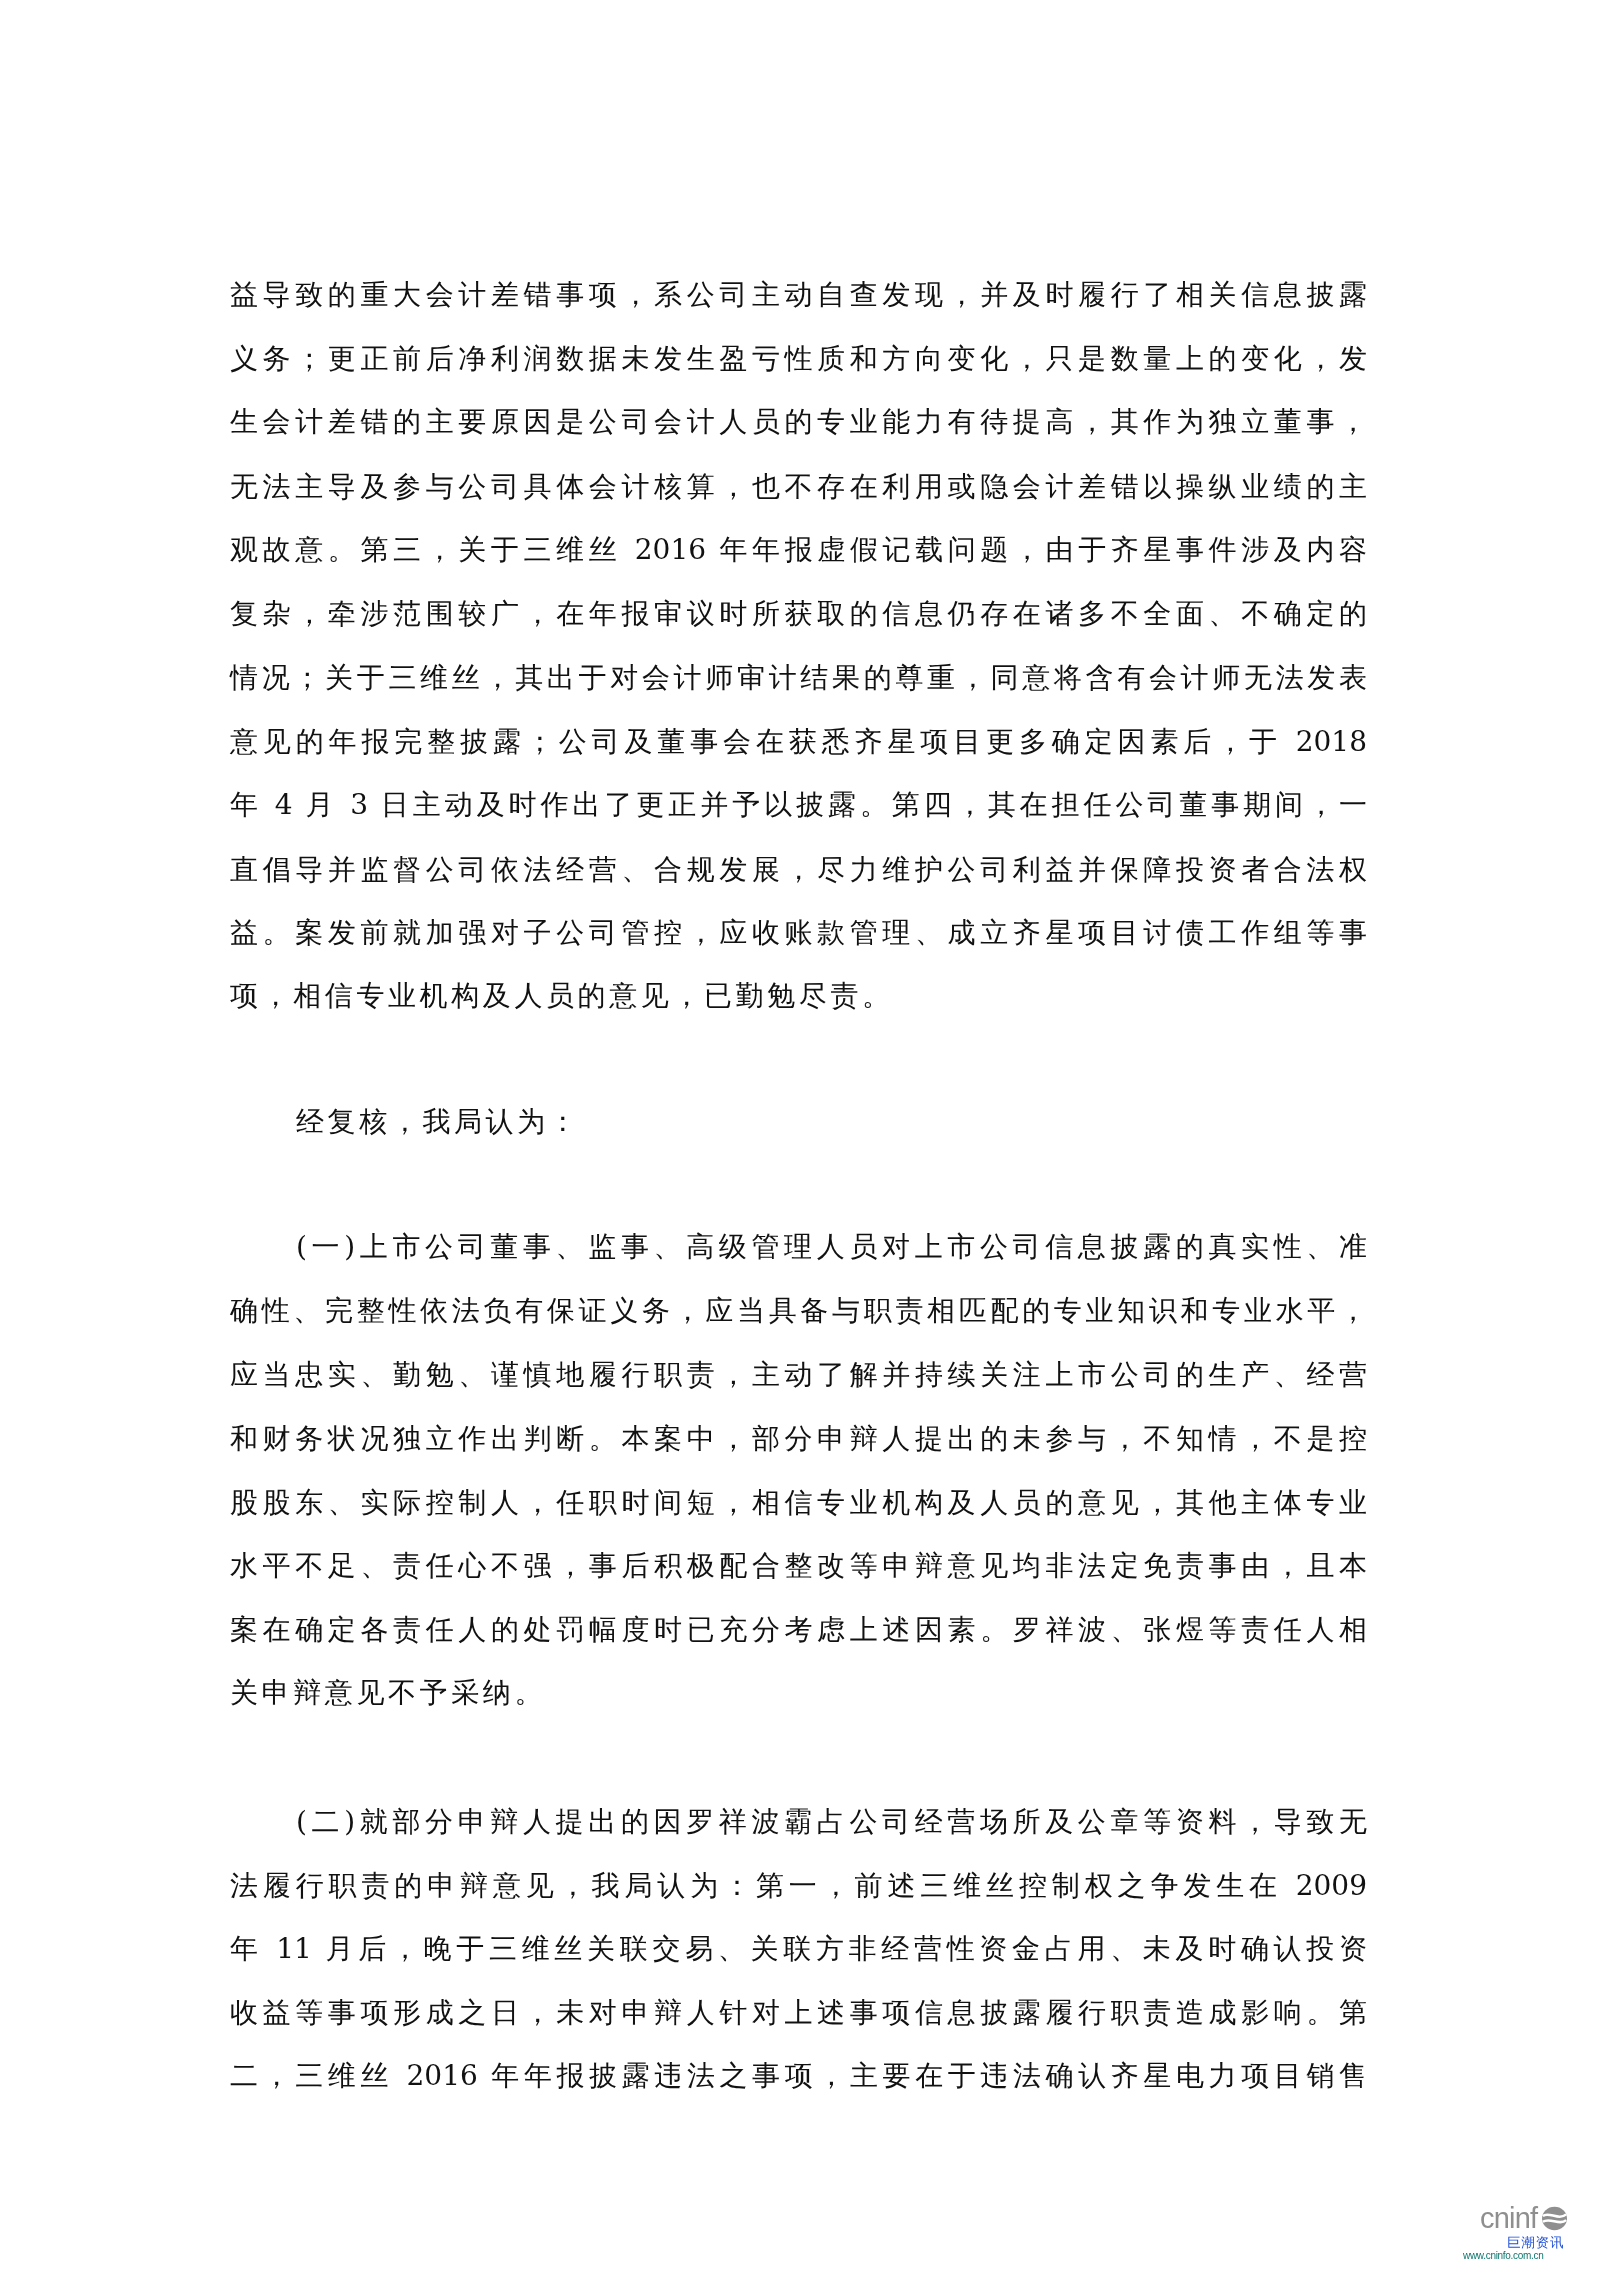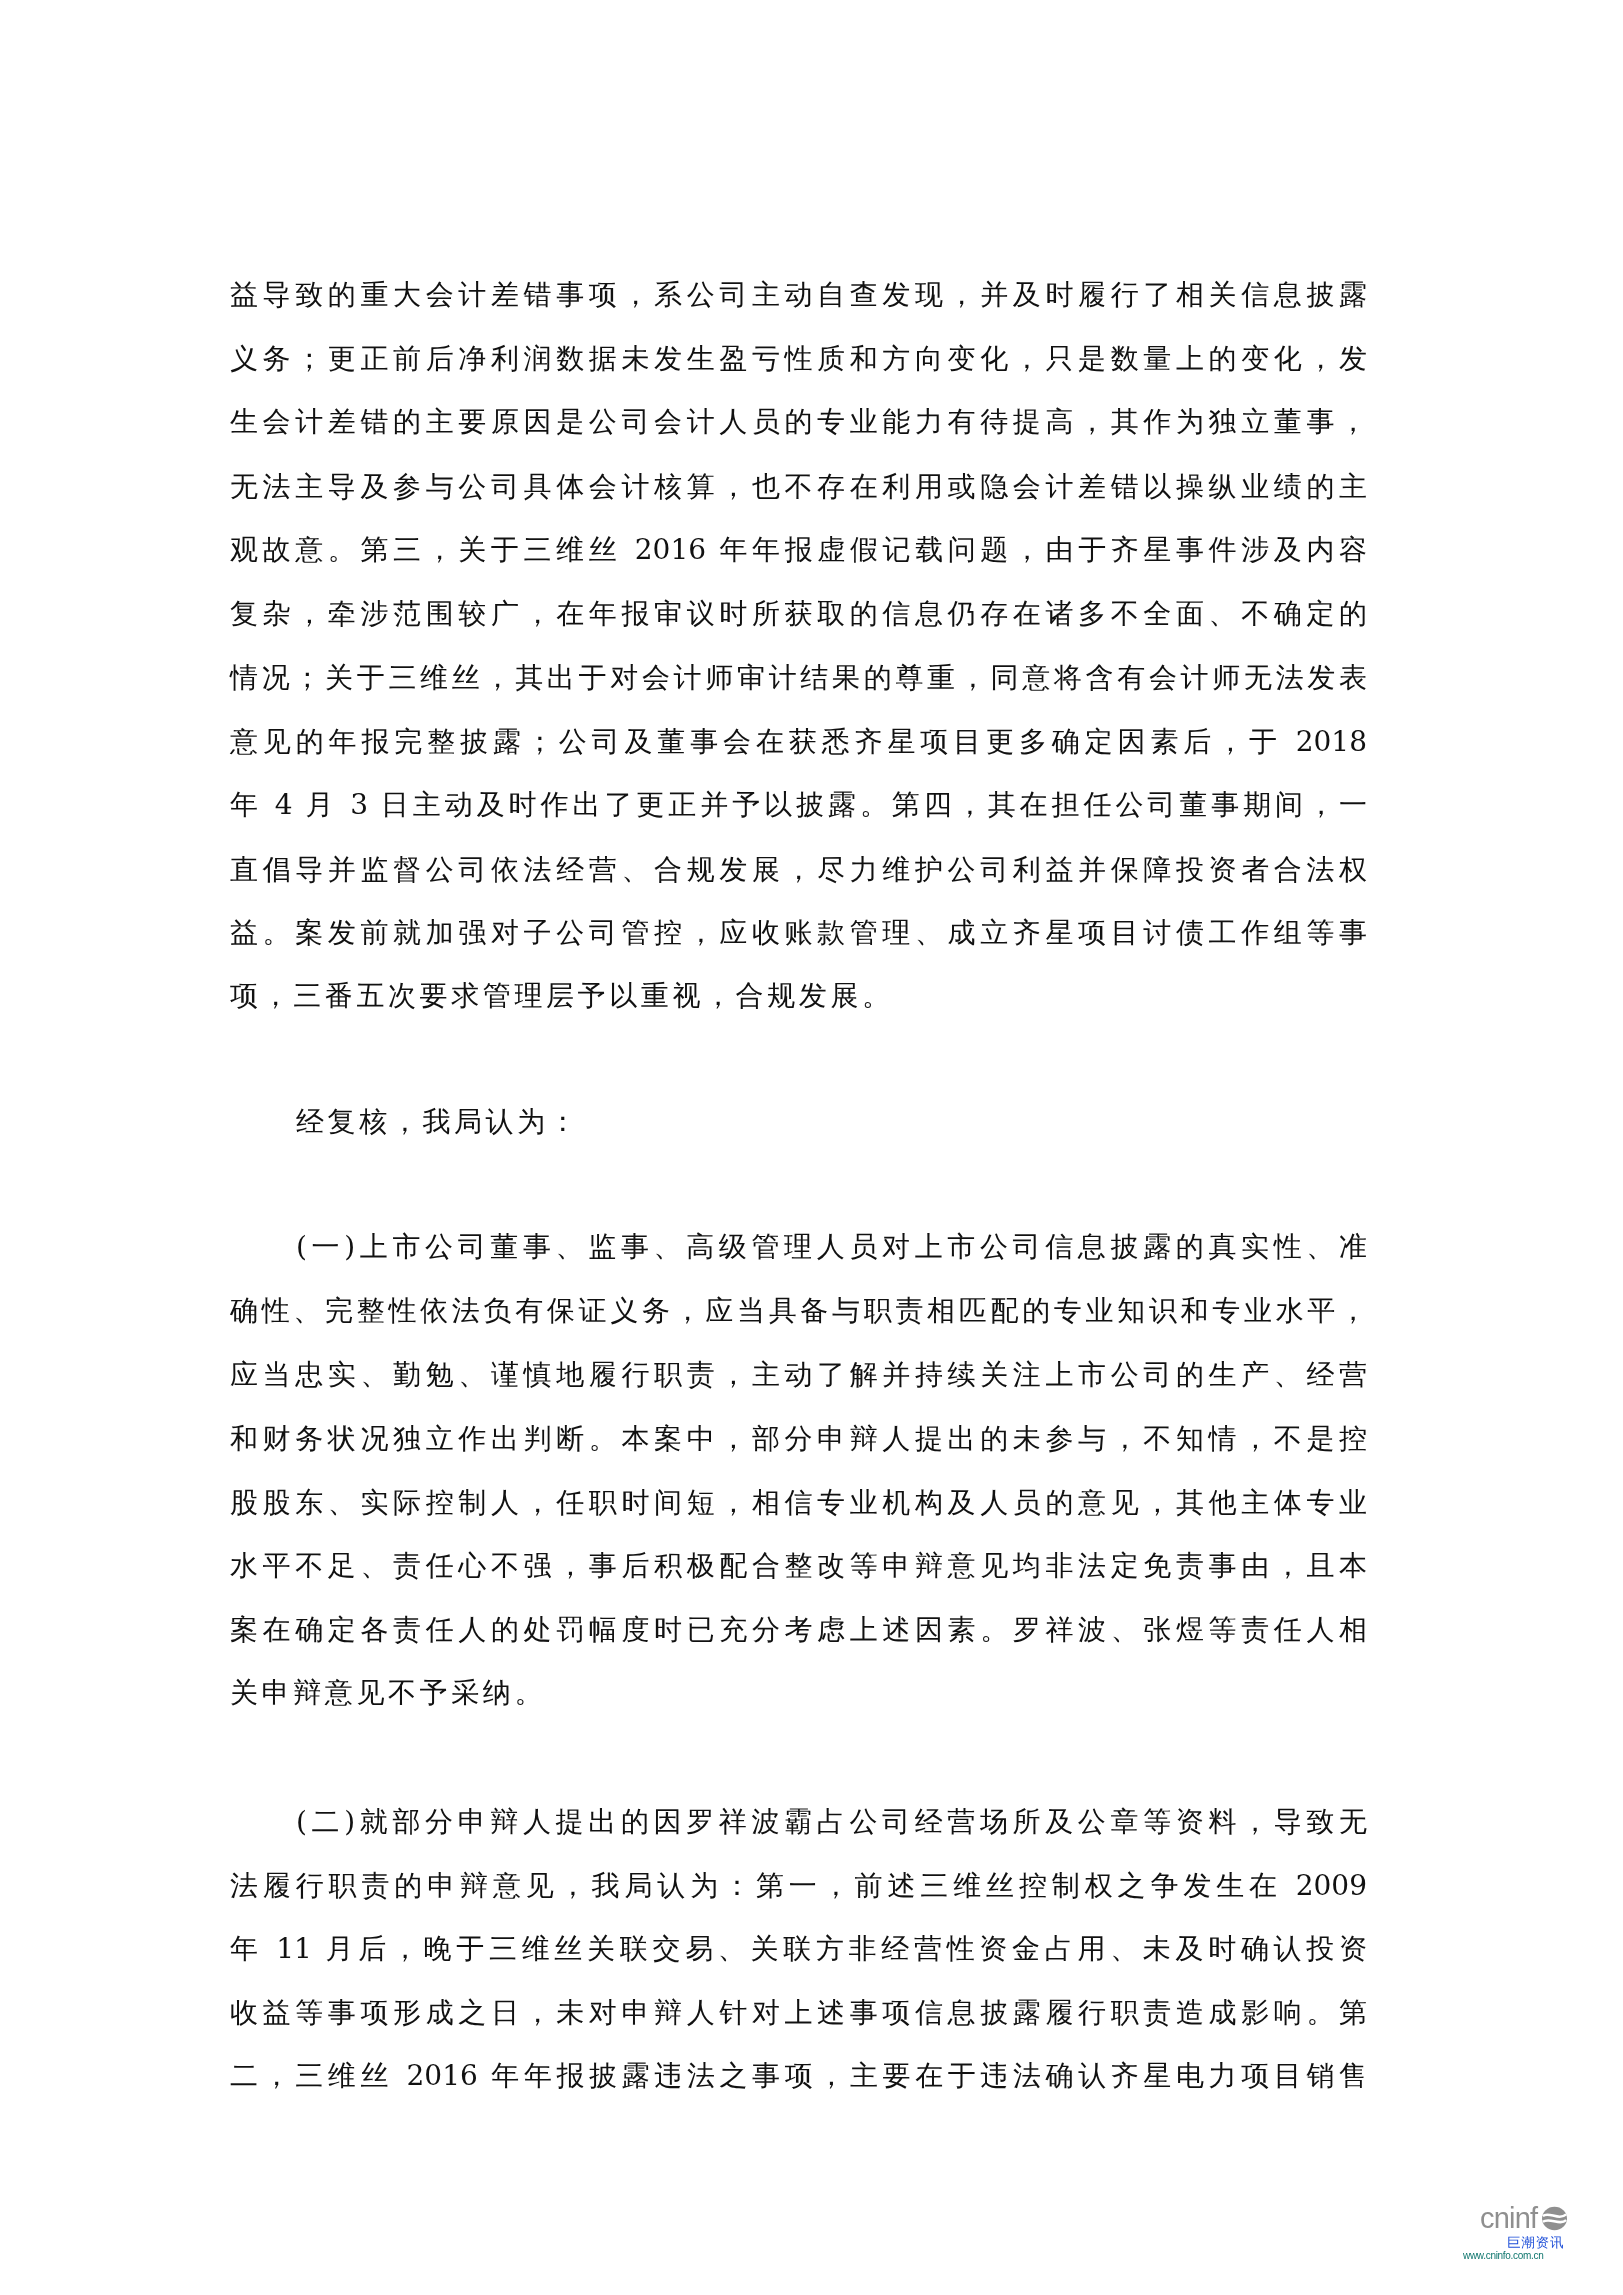--- a/index.html
+++ b/index.html
@@ -107,21 +107,21 @@
     <div class="line" style="top:340px">义务；更正前后净利润数据未发生盈亏性质和方向变化，只是数量上的变化，发</div>
     <div class="line" style="top:403px">生会计差错的主要原因是公司会计人员的专业能力有待提高，其作为独立董事，</div>
     <div class="line" style="top:468px">无法主导及参与公司具体会计核算，也不存在利用或隐会计差错以操纵业绩的主</div>
     <div class="line" style="top:531px">观故意。第三，关于三维丝 2016 年年报虚假记载问题，由于齐星事件涉及内容</div>
     <div class="line" style="top:595px">复杂，牵涉范围较广，在年报审议时所获取的信息仍存在诸多不全面、不确定的</div>
     <div class="line" style="top:659px">情况；关于三维丝，其出于对会计师审计结果的尊重，同意将含有会计师无法发表</div>
     <div class="line" style="top:723px">意见的年报完整披露；公司及董事会在获悉齐星项目更多确定因素后，于 2018</div>
     <div class="line" style="top:786px">年 4 月 3 日主动及时作出了更正并予以披露。第四，其在担任公司董事期间，一</div>
     <div class="line" style="top:851px">直倡导并监督公司依法经营、合规发展，尽力维护公司利益并保障投资者合法权</div>
     <div class="line" style="top:914px">益。案发前就加强对子公司管控，应收账款管理、成立齐星项目讨债工作组等事</div>
-    <div class="line last" style="top:977px">项，三番五次要求管理层予以重视，合规发展。</div>
+    <div class="line last" style="top:977px">项，相信专业机构及人员的意见，已勤勉尽责。</div>
   </div>
 
   <div>
     <div class="line indent heading" style="top:1103px">经复核，我局认为：</div>
   </div>
 
   <div>
     <div class="line indent" style="top:1228px">(一)上市公司董事、监事、高级管理人员对上市公司信息披露的真实性、准</div>
     <div class="line" style="top:1292px">确性、完整性依法负有保证义务，应当具备与职责相匹配的专业知识和专业水平，</div>
     <div class="line" style="top:1356px">应当忠实、勤勉、谨慎地履行职责，主动了解并持续关注上市公司的生产、经营</div>

